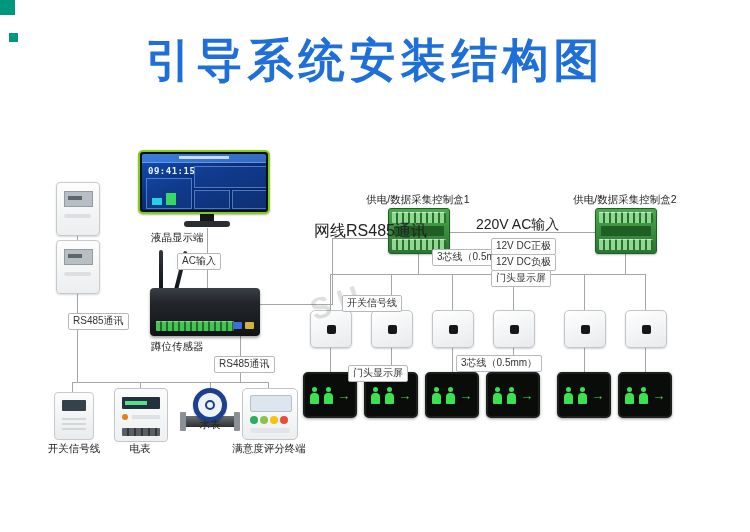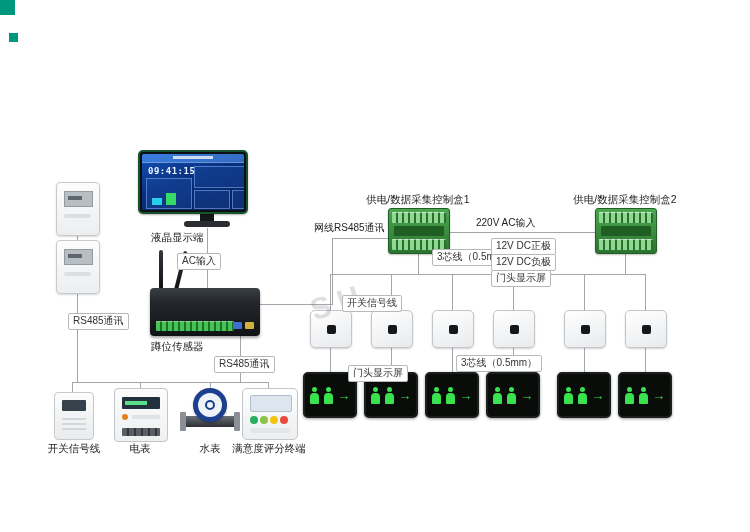--- a/index.html
+++ b/index.html
@@ -12,22 +12,22 @@
          font-size:46px;font-weight:bold;letter-spacing:5px;color:#1f6fd8;}
   .watermark{position:absolute;left:310px;top:285px;transform:rotate(-18deg);
          font-size:30px;letter-spacing:8px;color:rgba(110,110,110,.22);z-index:4;font-weight:bold;}
   .ln{position:absolute;background:#a3a7ab;z-index:1;}
   .cable-label{position:absolute;z-index:5;background:#fff;border:1px solid #b5b9be;border-radius:2px;
          font-size:10px;line-height:1.25;color:#333;padding:1px 4px;white-space:nowrap;}
   .plain-label{position:absolute;z-index:5;font-size:10.5px;color:#222;white-space:nowrap;}
   .center{text-align:center;}
 
   
-  .monitor{position:absolute;left:138px;top:150px;width:110px;height:64px;z-index:3;
-           background:#0d1013;border:2px solid #14532d;border-radius:5px;box-sizing:border-box;
+  .monitor{position:absolute;left:138px;top:150px;width:132px;height:64px;z-index:3;
+           background:#0d1013;border:2px solid #84cc16;border-radius:5px;box-sizing:border-box;
            box-shadow:0 1px 2px rgba(0,0,0,.3);}
   .mon-screen{position:absolute;left:2px;right:2px;top:2px;bottom:2px;overflow:hidden;border-radius:2px;
            background:linear-gradient(160deg,#1451b8 0%,#0a2f7e 45%,#071f56 100%);}
   .mon-header{position:relative;height:8px;background:rgba(90,160,255,.55);border-bottom:1px solid rgba(255,255,255,.25);}
   .mon-header::after{content:"";position:absolute;left:30%;top:2px;width:40%;height:3px;background:rgba(255,255,255,.75);}
   .mon-time{position:absolute;left:6px;top:12px;color:#eaf4ff;font-size:9px;font-weight:bold;
            font-family:"DejaVu Sans Mono",monospace;letter-spacing:.5px;}
   .mon-panel{position:absolute;border:1px solid rgba(140,190,255,.5);background:rgba(30,80,170,.35);}
   .mp1{left:4px;top:24px;width:44px;height:29px;}
   .mp2{left:52px;top:12px;width:72px;height:20px;}
@@ -113,20 +113,21 @@
   .rb3{left:27px;background:#f1c40f;}.rb4{left:37px;background:#e74c3c;}
   .rt-bar{position:absolute;left:7px;top:39px;width:40px;height:5px;background:#e3e6e9;border-radius:2px;}
 </style>
 </head>
 <body>
 
 <div class="stage">
 
   <div class="deco d1"></div>
   <div class="deco d2"></div>
+  <h1 class="title">引导系统安装结构图</h1>
   <div class="watermark">SU</div>
 
   <div class="ln" style="left:207px;top:228px;width:1px;height:60px"></div>
   <div class="ln" style="left:260px;top:304px;width:72px;height:1px"></div>
   <div class="ln" style="left:332px;top:238px;width:1px;height:67px"></div>
   <div class="ln" style="left:332px;top:238px;width:56px;height:1px"></div>
   <div class="ln" style="left:448px;top:232px;width:147px;height:1px"></div>
   <div class="ln" style="left:418px;top:252px;width:1px;height:22px"></div>
   <div class="ln" style="left:625px;top:252px;width:1px;height:22px"></div>
   <div class="ln" style="left:330px;top:274px;width:315px;height:1px"></div>
@@ -191,22 +192,22 @@
     <div class="mid"></div>
     <div class="term bot"></div>
   </div>
   <div class="plain-label center" style="left:571px;top:193px;width:108px">供电/数据采集控制盒2</div>
   <div class="pcb" style="left:595px;top:208px">
     <div class="term top"></div>
     <div class="mid"></div>
     <div class="term bot"></div>
   </div>
 
-  <div class="plain-label" style="left:314px;top:221px;font-size:10px">网线RS485通讯</div>
-  <div class="plain-label" style="left:476px;top:216px;font-size:10px">220V AC输入</div>
+  <div class="plain-label" style="left:314px;top:221px;font-size:16px">网线RS485通讯</div>
+  <div class="plain-label" style="left:476px;top:216px;font-size:14px">220V AC输入</div>
   <div class="cable-label" style="left:177px;top:253px">AC输入</div>
   <div class="cable-label" style="left:68px;top:313px">RS485通讯</div>
   <div class="cable-label" style="left:214px;top:356px">RS485通讯</div>
   <div class="cable-label" style="left:432px;top:249px">3芯线（0.5mm）</div>
   <div class="cable-label" style="left:456px;top:355px">3芯线（0.5mm）</div>
   <div class="cable-label" style="left:491px;top:238px">12V DC正极</div>
   <div class="cable-label" style="left:491px;top:254px">12V DC负极</div>
   <div class="cable-label" style="left:491px;top:270px">门头显示屏</div>
   <div class="cable-label" style="left:342px;top:295px">开关信号线</div>
   <div class="cable-label" style="left:348px;top:365px">门头显示屏</div>
@@ -262,21 +263,21 @@
     <div class="em-btn"></div>
     <div class="em-lines"></div>
     <div class="em-term"></div>
   </div>
   <div class="plain-label center" style="left:120px;top:442px;width:40px">电表</div>
 
   <div class="wm-pipe"></div>
   <div class="wm-flange wfl"></div>
   <div class="wm-flange wfr"></div>
   <div class="wm-dial"></div>
-  <div class="plain-label center" style="left:190px;top:442px;width:40px">水表</div>
+  <div class="plain-label center" style="left:190px;top:418px;width:40px">水表</div>
 
   <div class="rating">
     <div class="rt-screen"></div>
     <div class="rt-btn rb1"></div>
     <div class="rt-btn rb2"></div>
     <div class="rt-btn rb3"></div>
     <div class="rt-btn rb4"></div>
     <div class="rt-bar"></div>
   </div>
   <div class="plain-label center" style="left:227px;top:442px;width:84px">满意度评分终端</div>

